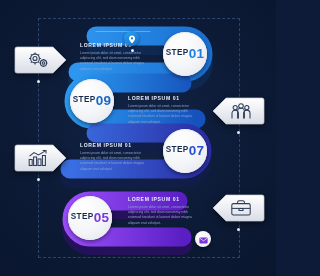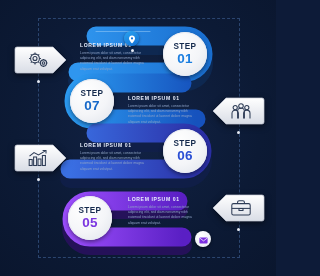--- a/index.html
+++ b/index.html
@@ -13,21 +13,21 @@
   .bg{position:absolute;inset:0;background:radial-gradient(circle at 50% 45%, #122346 0%, #0c1a35 60%, #0a162e 100%);}
   .dashframe{position:absolute;left:38px;top:18px;width:200px;height:238px;border:1px dashed #2b456f;}
 
   svg.layer{position:absolute;left:0;top:0;width:276px;height:276px;overflow:visible;}
 
   
   .stepcircle{
     position:absolute;width:44px;height:44px;border-radius:50%;
     background:radial-gradient(circle at 34% 28%, #ffffff 0%, #f4f5f8 55%, #dfe3ea 100%);
     box-shadow:0 2px 4px rgba(0,0,0,.45), inset 0 0 0 1px #e9ebf1;
-    display:flex;flex-direction:column;align-items:center;justify-content:center;
+    display:flex;flex-direction:row;align-items:center;justify-content:center;
     z-index:7;
   }
   .stepcircle .lbl{
     font-size:8.2px;font-weight:bold;letter-spacing:.4px;color:#162b4e;line-height:1;
     margin-bottom:1px;
   }
   .stepcircle .num{
     font-size:13.5px;font-weight:bold;line-height:1;letter-spacing:.3px;
   }
   .num.c1{color:#1d7fe0;}
@@ -165,26 +165,26 @@
     <p class="body">Lorem ipsum dolor sit amet, consectetur adipiscing elit, sed diam nonummy nibh euismod tincidunt ut laoreet dolore magna aliquam erat volutpat.</p>
   </div>
 
   <div class="stepcircle" style="left:163px;top:32px;">
     <span class="lbl">STEP</span>
     <span class="num c1">01</span>
   </div>
 
   <div class="stepcircle" style="left:70px;top:79px;">
     <span class="lbl">STEP</span>
-    <span class="num c2">07</span>
+    <span class="num c2">09</span>
   </div>
 
   <div class="stepcircle" style="left:163px;top:129px;">
     <span class="lbl">STEP</span>
-    <span class="num c3">06</span>
+    <span class="num c3">07</span>
   </div>
 
   <div class="stepcircle" style="left:68px;top:196px;">
     <span class="lbl">STEP</span>
     <span class="num c4">05</span>
   </div>
 
   <div class="hexbadge right" style="left:14px;top:43px;">
     <svg viewBox="0 0 58 34" width="58" height="34">
       <linearGradient id="hx1" x1="0" y1="0" x2="0" y2="1">

